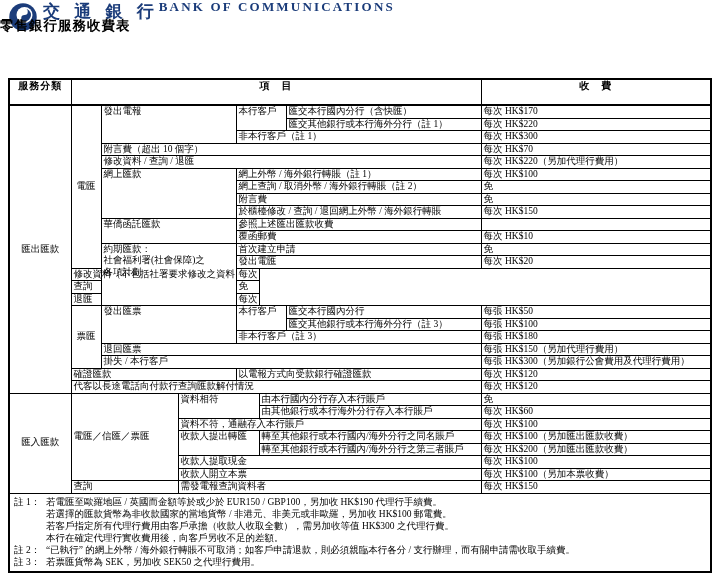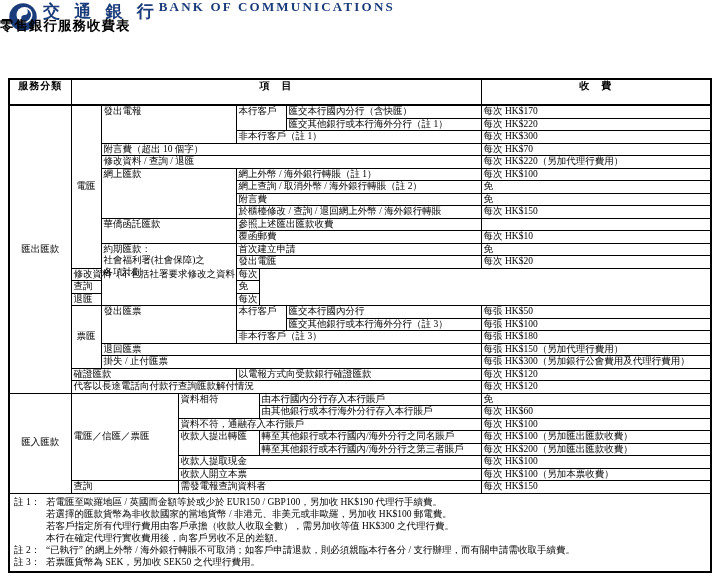--- a/index.html
+++ b/index.html
@@ -152,21 +152,21 @@
     </tr>
     <tr>
       <td colspan="3">非本行客戶（註 3）</td>
       <td>每張 HK$180</td>
     </tr>
     <tr>
       <td colspan="5">退回匯票</td>
       <td>每張 HK$150（另加代理行費用）</td>
     </tr>
     <tr>
-      <td colspan="5">掛失 / 止付匯票</td>
+      <td colspan="5">掛失 / 本行客戶</td>
       <td>每張 HK$300（另加銀行公會費用及代理行費用）</td>
     </tr>
     <tr>
       <td colspan="3">確證匯款</td>
       <td colspan="3">以電報方式向受款銀行確證匯款</td>
       <td>每次 HK$120</td>
     </tr>
     <tr>
       <td colspan="6">代客以長途電話向付款行查詢匯款解付情況</td>
       <td>每次 HK$120</td>

